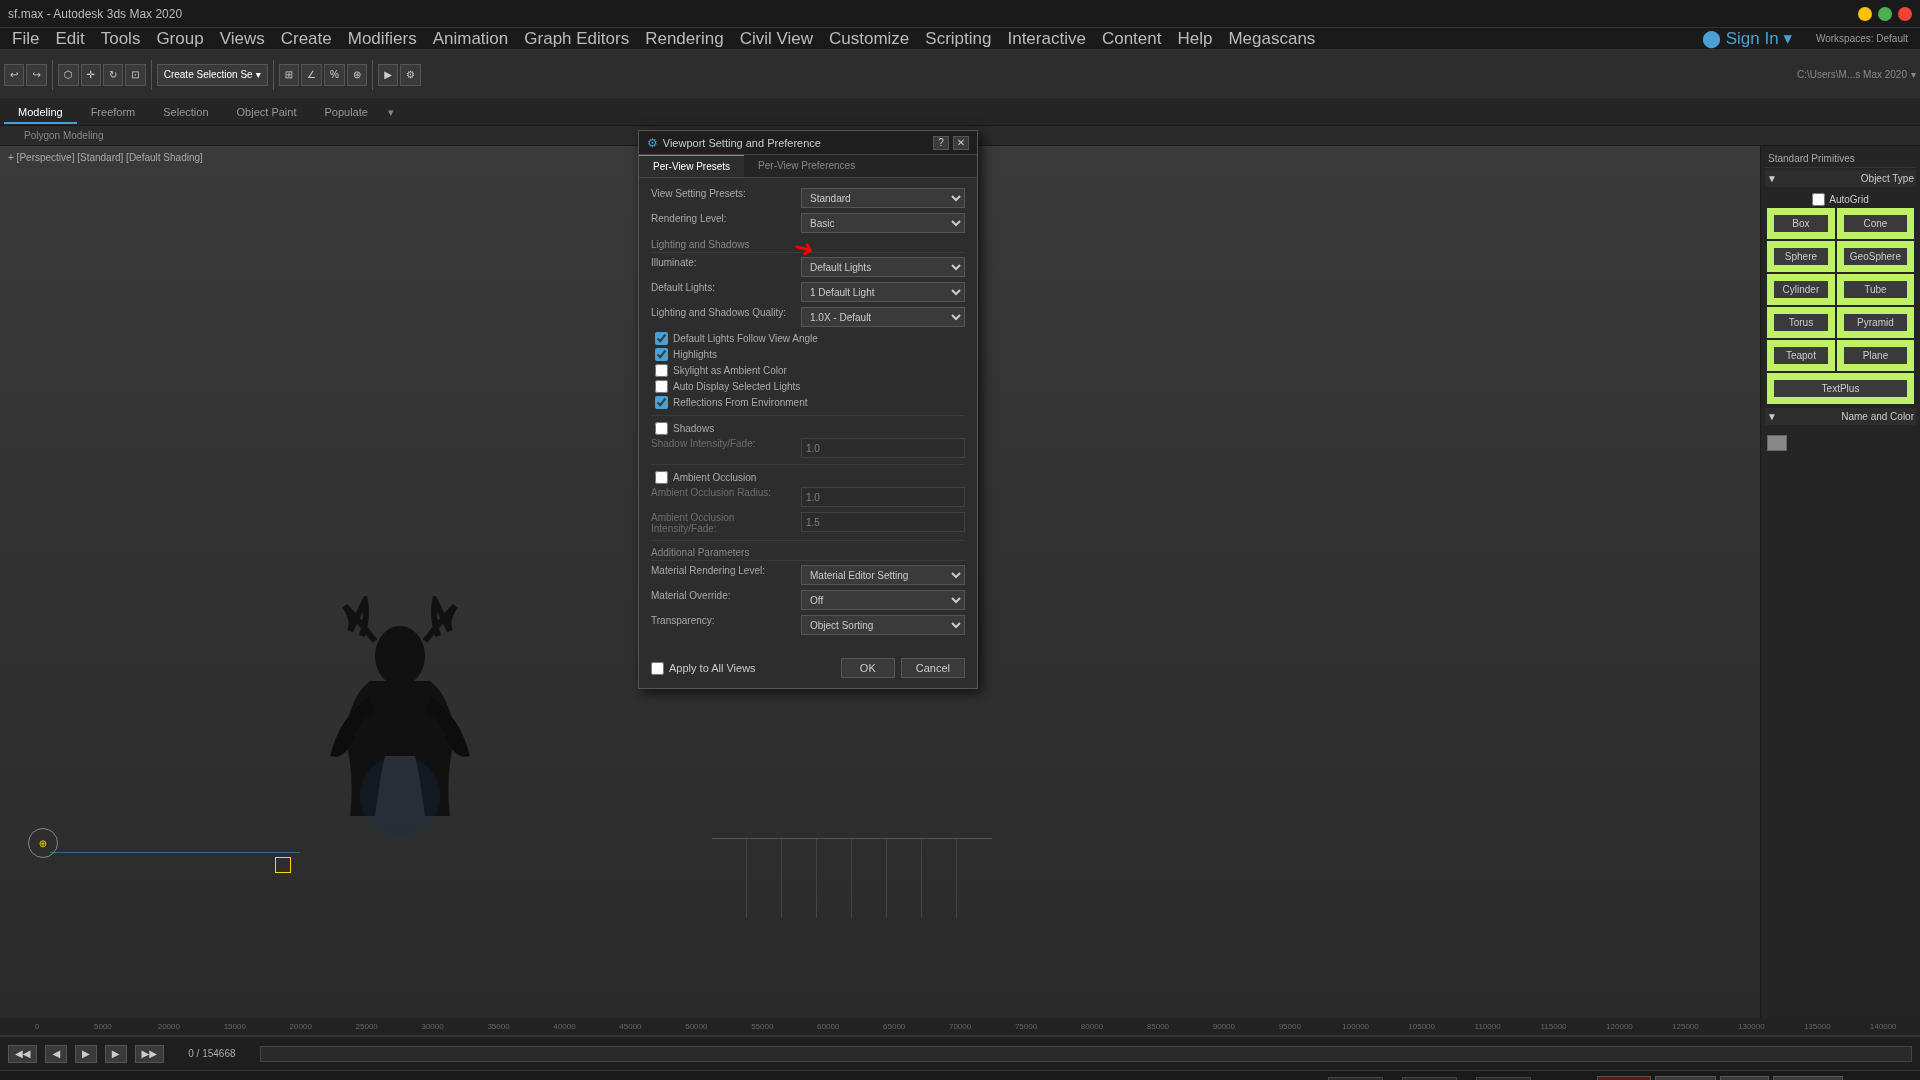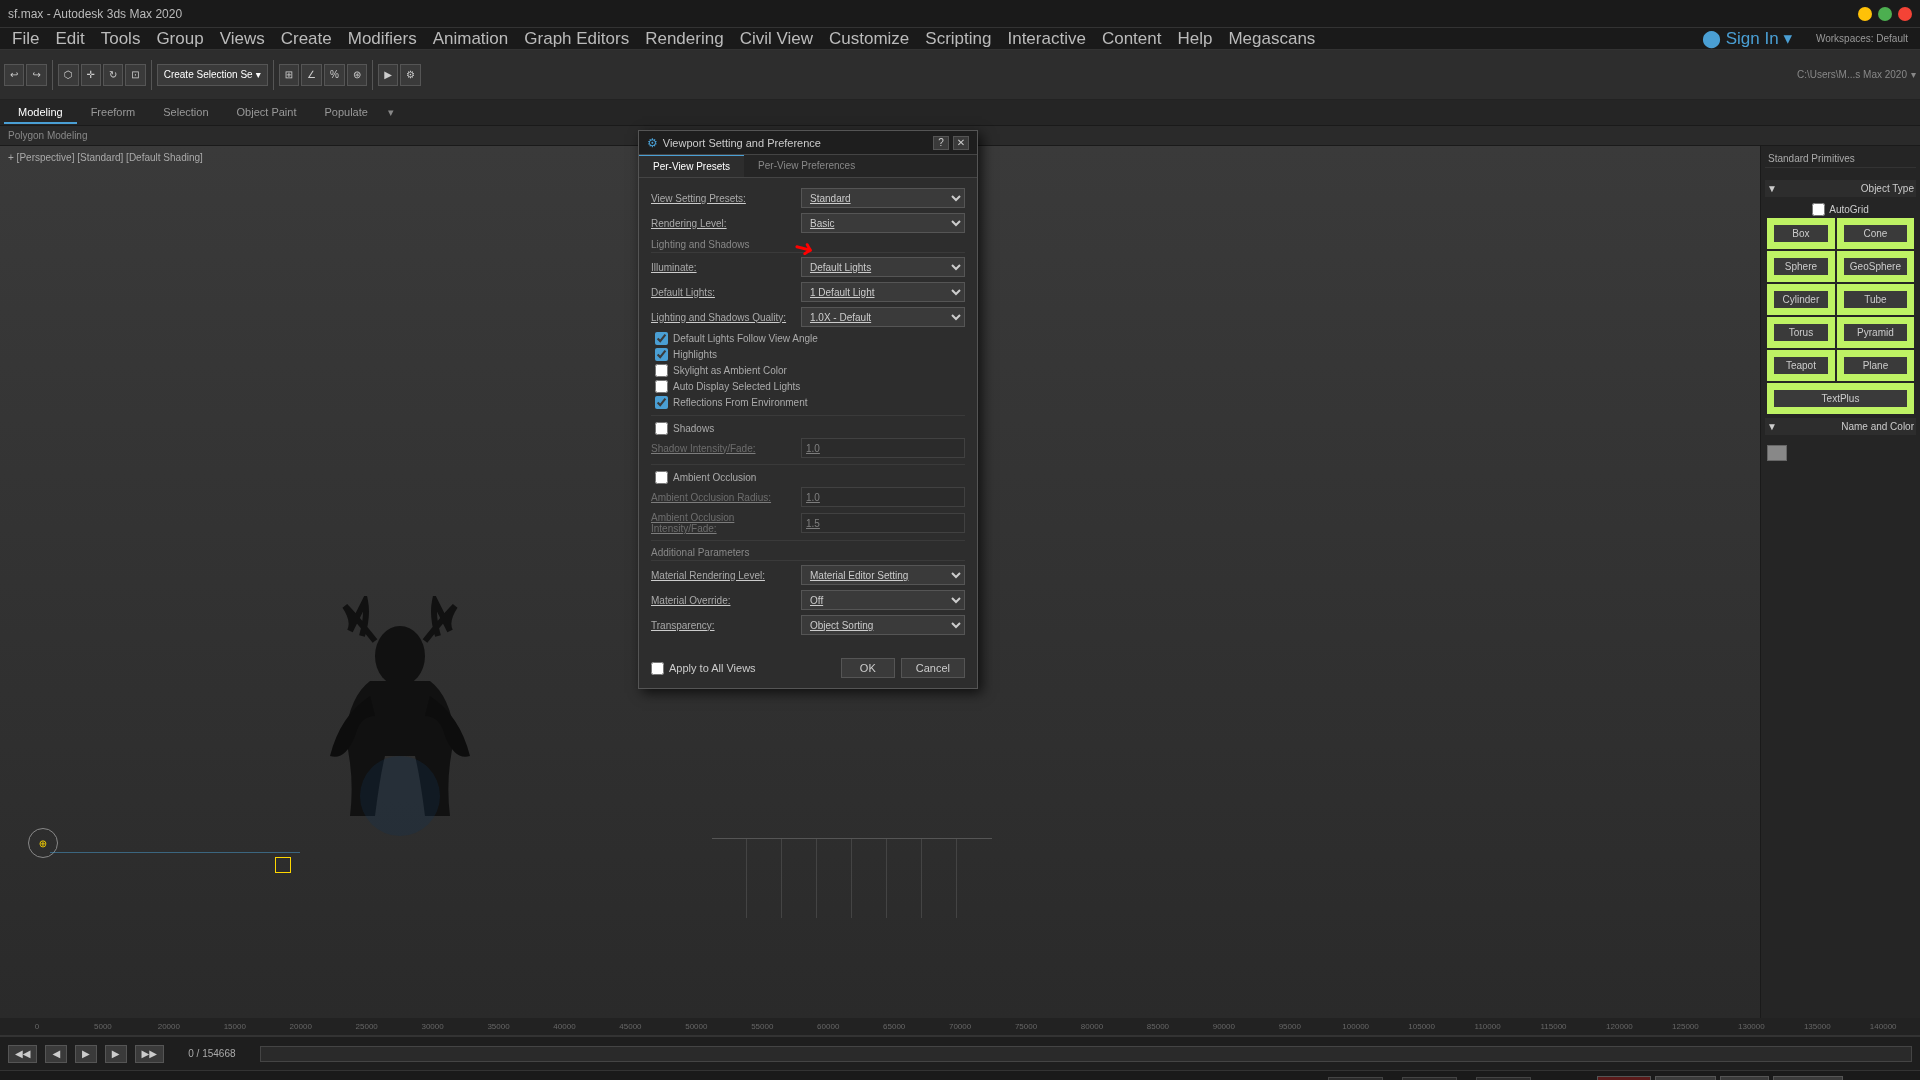--- a/index.html
+++ b/index.html
@@ -18,51 +18,51 @@
 
     
     .toolbar-area { background: #2d2d2d; height: 50px; display: flex; align-items: center; padding: 2px 4px; border-bottom: 1px solid #222; gap: 2px; }
     .toolbar-btn { background: #3a3a3a; border: 1px solid #555; padding: 2px 5px; font-size: 10px; color: #ccc; cursor: pointer; height: 22px; display: flex; align-items: center; }
     .toolbar-separator { width: 1px; height: 30px; background: #555; margin: 0 3px; }
 
     
     .tab-bar { background: #252525; height: 26px; display: flex; align-items: center; padding: 0 4px; border-bottom: 1px solid #1a1a1a; }
     .tab-item { padding: 4px 14px; font-size: 11px; cursor: pointer; color: #999; border-bottom: 2px solid transparent; }
     .tab-item.active { color: #fff; border-bottom: 2px solid #4a9fd4; }
-    .sub-bar { background: #2a2a2a; height: 20px; display: flex; align-items: center; padding: 0 8px; border-bottom: 1px solid #1a1a1a; font-size: 10px; color: #888; }
+    .sub-bar { background: #2a2a2a; height: 20px; display: flex; align-items: center; padding: 0 24px; border-bottom: 1px solid #1a1a1a; font-size: 10px; color: #888; }
 
     
     .main-layout { display: flex; height: calc(1080px - 22px - 28px - 50px - 26px - 20px - 34px - 28px); }
 
     
     .viewport { flex: 1; background: #3a3a3a; position: relative; overflow: hidden; }
     .viewport-label { position: absolute; top: 6px; left: 8px; font-size: 10px; color: #aaa; }
 
     
     .right-panel { width: 160px; background: #252525; border-left: 1px solid #1a1a1a; padding: 4px; overflow-y: auto; }
-    .right-panel-header { font-size: 10px; color: #aaa; padding: 3px; margin-bottom: 12px; border-bottom: 1px solid #333; }
+    .right-panel-header { font-size: 10px; color: #aaa; padding: 3px; margin-bottom: 2px; border-bottom: 1px solid #333; }
     .section-header { display: flex; align-items: center; justify-content: space-between; padding: 3px 2px; cursor: pointer; background: #2d2d2d; margin-bottom: 2px; font-size: 10px; color: #ccc; }
     .primitives-grid { display: grid; grid-template-columns: 1fr 1fr; gap: 2px; padding: 4px 2px; }
     .primitive-btn { background: #3a3a3a; border: 7px solid #bef264; padding: 3px 6px; font-size: 10px; color: #ccc; cursor: pointer; text-align: center; }
     .name-color-section { padding: 4px 2px; }
     .color-swatch { width: 20px; height: 16px; background: #888; border: 1px solid #666; cursor: pointer; }
 
     
     .dialog-overlay { position: fixed; top: 0; left: 0; width: 100%; height: 100%; pointer-events: none; z-index: 100; }
     .dialog { position: absolute; top: 130px; left: 638px; width: 340px; background: #2d2d2d; border: 1px solid #555; box-shadow: 4px 4px 12px rgba(0,0,0,0.7); pointer-events: all; }
     .dialog-title-bar { background: #1e1e1e; height: 24px; display: flex; align-items: center; justify-content: space-between; padding: 0 8px; border-bottom: 1px solid #444; }
     .dialog-title { font-size: 11px; color: #ccc; display: flex; align-items: center; gap: 5px; }
     .dialog-icon { color: #4a9fd4; font-size: 12px; }
     .dialog-controls { display: flex; gap: 4px; }
     .dialog-btn-sm { background: #3a3a3a; border: 1px solid #555; width: 16px; height: 14px; font-size: 10px; color: #ccc; cursor: pointer; display: flex; align-items: center; justify-content: center; }
     .dialog-tabs { display: flex; background: #252525; border-bottom: 1px solid #444; }
     .dialog-tab { padding: 5px 14px; font-size: 10px; color: #888; cursor: pointer; }
     .dialog-tab.active { background: #2d2d2d; color: #fff; border-top: 1px solid #4a9fd4; }
     .dialog-content { padding: 10px 12px; }
-    .form-row { display: flex; align-items: center; margin-bottom: 5px; text-decoration: underline; }
+    .form-row { display: flex; align-items: flex-start; margin-bottom: 5px; }
     .form-label { width: 150px; font-size: 10px; color: #aaa; flex-shrink: 0; }
     .form-select { flex: 1; background: #3a3a3a; border: 1px solid #555; color: #ccc; font-size: 10px; padding: 2px 4px; height: 20px; cursor: pointer; }
     .section-label { font-size: 10px; color: #888; margin: 6px 0 4px; padding-bottom: 2px; border-bottom: 1px solid #3a3a3a; }
     .checkbox-row { display: flex; align-items: center; gap: 5px; margin-bottom: 3px; font-size: 10px; color: #aaa; padding-left: 4px; }
     .checkbox-row input[type=checkbox] { accent-color: #4a9fd4; cursor: pointer; }
     .form-row-disabled .form-select { opacity: 0.5; }
     .form-row-disabled .form-label { opacity: 0.5; }
     .section-divider { border: none; border-top: 1px solid #3a3a3a; margin: 6px 0; }
     .dialog-footer { padding: 8px 12px 10px; display: flex; align-items: center; justify-content: space-between; }
     .footer-left { display: flex; align-items: center; gap: 5px; }

